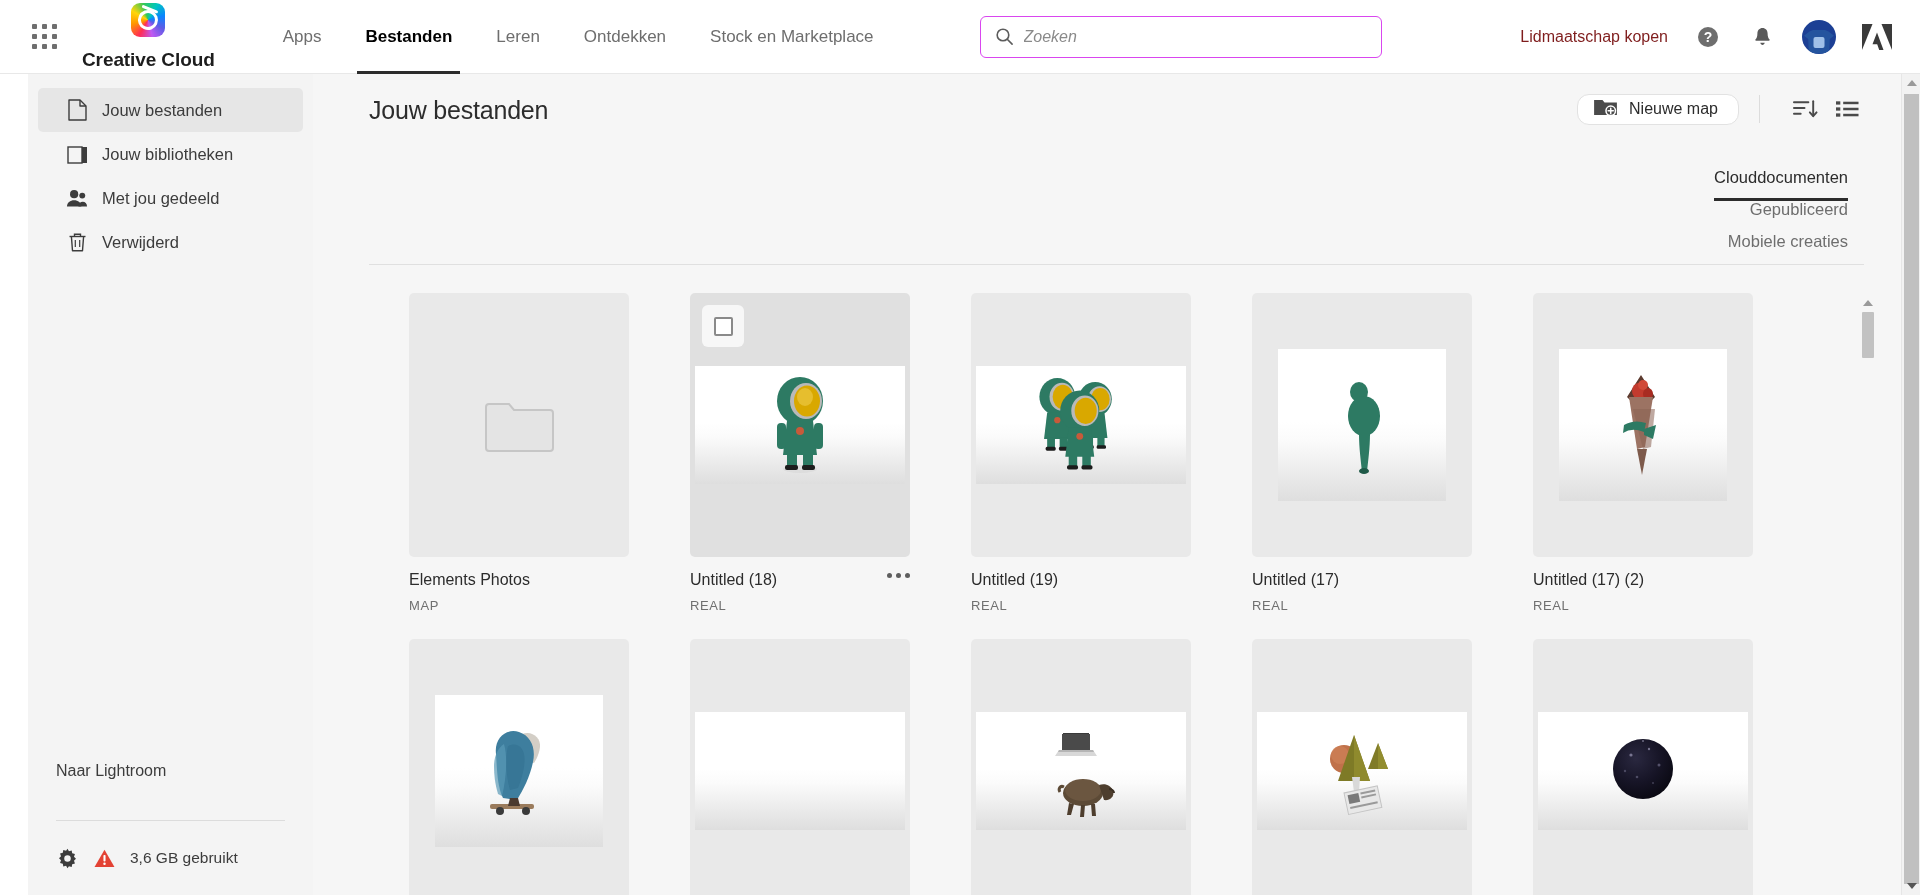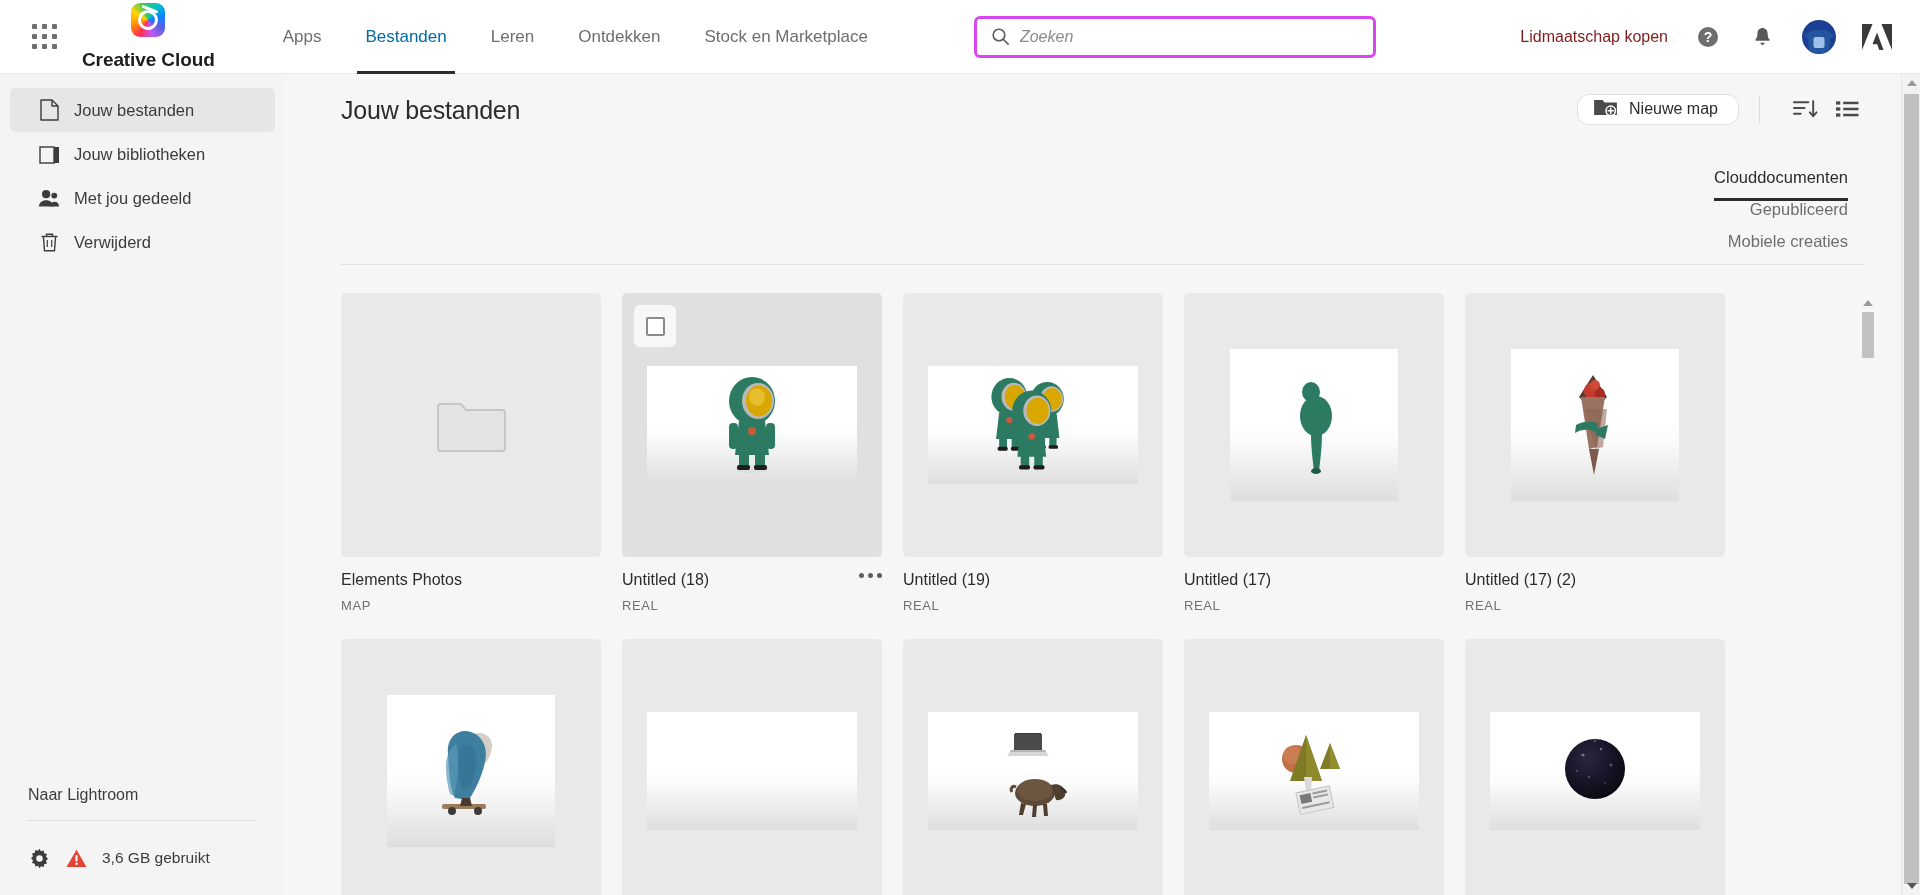--- a/index.html
+++ b/index.html
@@ -49,30 +49,30 @@
     border-radius: 2px;
   }
   .brand-name { font-size: 19px; font-weight: bold; color: #1d1d1d; letter-spacing: -0.1px; white-space: nowrap; }
 
   .main-nav { display: flex; align-items: center; gap: 8px; margin-left: 50px; height: 74px; }
   .nav-item {
     font-size: 17px; color: #6e6e6e; padding: 0 18px;
     height: 74px; display: flex; align-items: center;
     cursor: pointer; position: relative; white-space: nowrap;
   }
-  .nav-item.active { color: #0369a1; }
+  .nav-item.active { color: #000000; font-weight: bold; }
   .nav-item.active::after {
     content: ""; position: absolute; left: 10px; right: 10px; bottom: 0;
     height: 3px; background: #2c2c2c;
   }
 
   .search-wrap { margin-left: 88px; }
   .search-box {
     width: 402px; height: 42px;
-    border: 3px solid #d946ef; border-radius: 6px;
+    border: 1px solid #d946ef; border-radius: 6px;
     display: flex; align-items: center; gap: 10px;
     padding: 0 14px; background: #fff;
   }
   .search-box svg { flex: 0 0 auto; }
   .search-box input {
     border: none; outline: none; background: transparent;
     font-family: "Liberation Sans", sans-serif;
     font-size: 16px; color: #3a3a3a; width: 100%;
     font-style: italic;
   }
@@ -92,40 +92,40 @@
     clip-path: polygon(18% 8%, 34% 0%, 66% 0%, 82% 8%, 100% 26%, 86% 40%, 84% 100%, 16% 100%, 14% 40%, 0% 26%);
     position: relative;
   }
   .avatar .shirt::after {
     content: ""; position: absolute; left: 50%; top: 7px; transform: translateX(-50%);
     width: 11px; height: 11px; border-radius: 2px; background: #9fc0e8;
   }
   .adobe-logo { width: 30px; height: 28px; cursor: pointer; }
 
   
-  .body-wrap { flex: 1; display: flex; min-height: 0; position: relative; }
+  .body-wrap { flex: 1; display: flex; min-height: 0; position: relative; padding-left: 28px; }
 
   
   .sidebar {
     width: 285px; min-width: 285px;
     background: #f4f4f4;
     display: flex; flex-direction: column;
     padding-top: 14px;
     position: relative;
   }
   .side-item {
     height: 44px; display: flex; align-items: center; gap: 14px;
     padding: 0 18px 0 28px; margin: 0 10px; border-radius: 5px;
     cursor: pointer; color: #3c3c3c; font-size: 16.5px;
   }
   .side-item.active { background: #e6e6e6; }
   .side-icon { width: 22px; height: 22px; display: flex; align-items: center; justify-content: center; flex: 0 0 auto; }
   .side-spacer { flex: 1; }
   .lightroom-link {
-    font-size: 16px; color: #3c3c3c; padding: 0 28px; margin-bottom: 16px; cursor: pointer;
+    font-size: 16px; color: #3c3c3c; padding: 0 28px; margin-bottom: 40px; cursor: pointer;
   }
   .side-divider { height: 1px; background: #dcdcdc; margin: 0 28px 26px 28px; }
   .storage-row {
     display: flex; align-items: center; gap: 16px;
     padding: 0 28px 26px 28px; font-size: 15.5px; color: #3c3c3c;
   }
   .warn-tri { width: 20px; height: 18px; cursor: pointer; }
 
   
   .main {
@@ -155,21 +155,21 @@
     content: ""; position: absolute; left: 0; right: 16px; bottom: -1px;
     height: 3px; background: #2c2c2c;
   }
 
   
   .grid-scroll { flex: 1; overflow: hidden; padding: 28px 56px 0 56px; position: relative; }
   .grid {
     display: grid; grid-template-columns: repeat(5, 260px);
     column-gap: 21px; row-gap: 0;
   }
-  .card { margin-bottom: 26px; }
+  .card { margin-bottom: 26px; margin-left: 40px; }
   .card-thumb {
     height: 264px; background: #e9e9e9; border-radius: 5px;
     position: relative; display: flex; align-items: center; justify-content: center;
     cursor: pointer; overflow: hidden;
   }
   .card.hovered .card-thumb { background: #e0e0e0; }
   .thumb-img {
     width: 210px; height: 118px;
     background: linear-gradient(to bottom, #ffffff 0%, #ffffff 48%, #fbfbfb 60%, #dedede 100%);
     display: flex; align-items: center; justify-content: center; position: relative;

